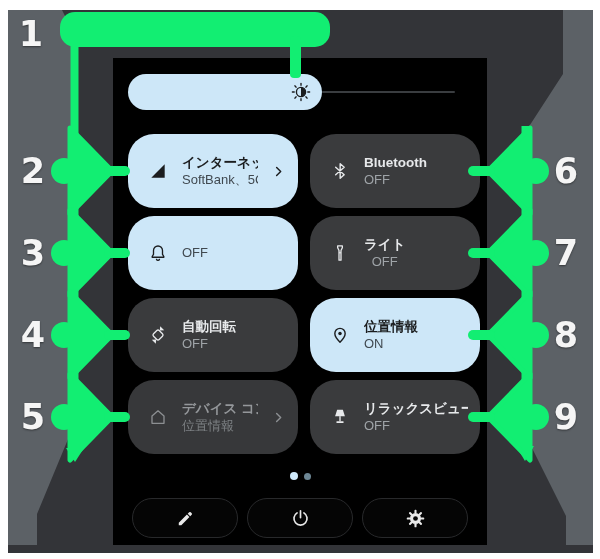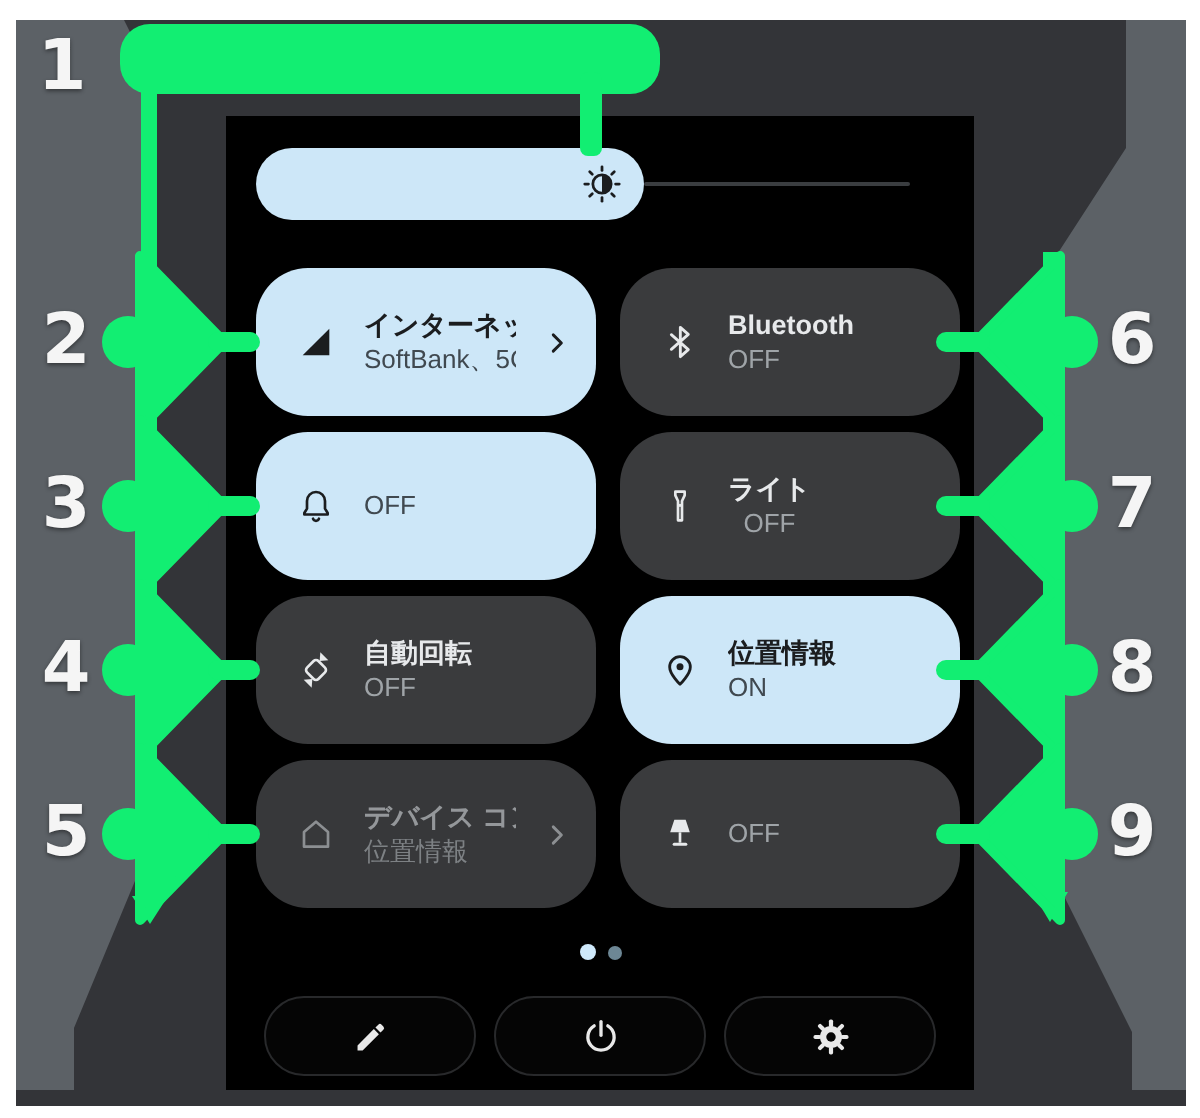--- a/index.html
+++ b/index.html
@@ -179,20 +179,21 @@
 
     <div class="tile dark" style="left:197px;top:322px;">
       <span class="t-icon">
         <svg viewBox="0 0 24 24" width="20" height="20" fill="#e7e9eb">
           <path d="M8.6 3.4 h6.8 l2.5 7.6 H6.1 Z"></path>
           <rect x="11.2" y="11" width="1.6" height="6.2"></rect>
           <rect x="7.6" y="17.2" width="8.8" height="1.9" rx="0.9"></rect>
         </svg>
       </span>
       <span class="t-text">
+        <span class="t-title">リラックスビュー</span>
         <span class="t-sub">OFF</span>
       </span>
     </div>
 
     <div class="pager">
       <span class="dot1"></span>
       <span class="dot2"></span>
     </div>
 
     <div class="fpill" style="left:19px;">

